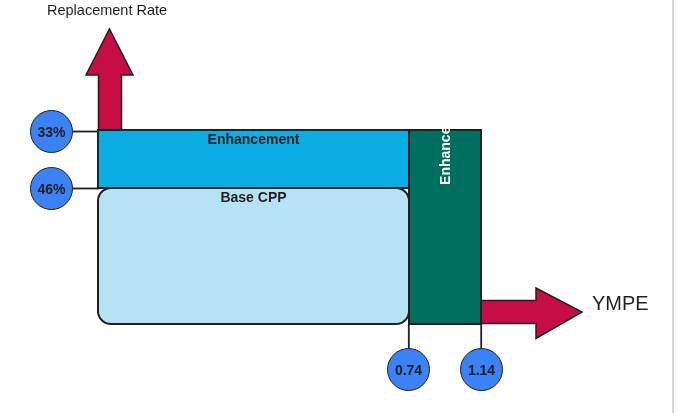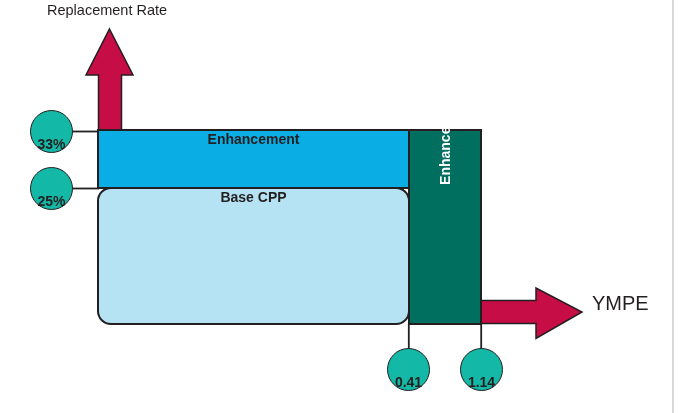--- a/index.html
+++ b/index.html
@@ -19,22 +19,22 @@
   .connector{stroke:var(--color-ink,#231F20);stroke-width:1.8;}
   .rect{position:absolute;box-sizing:border-box;border:2px solid var(--color-ink,#231F20);
         display:flex;align-items:flex-start;justify-content:center;}
   .band-top{left:97px;top:129px;width:313px;height:60px;background:var(--color-medium_blue,#0AADE4);}
   .base-rect{left:97px;top:187px;width:313px;height:138px;background:var(--color-light_blue,#B5E3F4);border-radius:14px;}
   .band-right{left:408px;top:129px;width:74px;height:196px;background:var(--color-teal,#006F60);}
   .region-label{font-weight:bold;font-size:14px;color:var(--color-ink,#231F20);white-space:nowrap;}
   .band-right .region-label{color:#fff;transform:rotate(-90deg);}
   .marker-circle{
     position:absolute;width:43px;height:43px;border-radius:50%;
-    background:#14b8a6;border:1.6px solid var(--color-ink,#231F20);box-sizing:border-box;
-    display:flex;align-items:flex-end;justify-content:center;
+    background:#3b82f6;border:1.6px solid var(--color-ink,#231F20);box-sizing:border-box;
+    display:flex;align-items:center;justify-content:center;
     font-size:14px;font-weight:bold;color:var(--color-ink,#231F20);
   }
   .m-33{left:30px;top:110px;}
   .m-25{left:30px;top:167px;}
   .m-100{left:387px;top:348px;}
   .m-114{left:460px;top:348px;}
   .page-divider{position:absolute;left:672px;top:0;width:2px;height:413px;background:var(--color-divider,#D9D9D9);}
 </style>
 </head>
 <body>
@@ -63,25 +63,25 @@
     <span class="region-label">Base CPP</span>
   </div>
   <div class="rect band-right">
     <span class="region-label">Enhancement</span>
   </div>
 
   <div class="marker-circle m-33">
     <span>33%</span>
   </div>
   <div class="marker-circle m-25">
-    <span>25%</span>
+    <span>46%</span>
   </div>
 
   <div class="marker-circle m-100">
-    <span>0.41</span>
+    <span>0.74</span>
   </div>
   <div class="marker-circle m-114">
     <span>1.14</span>
   </div>
 
   <div class="page-divider"></div>
 
 </div>
 
 </body></html>

